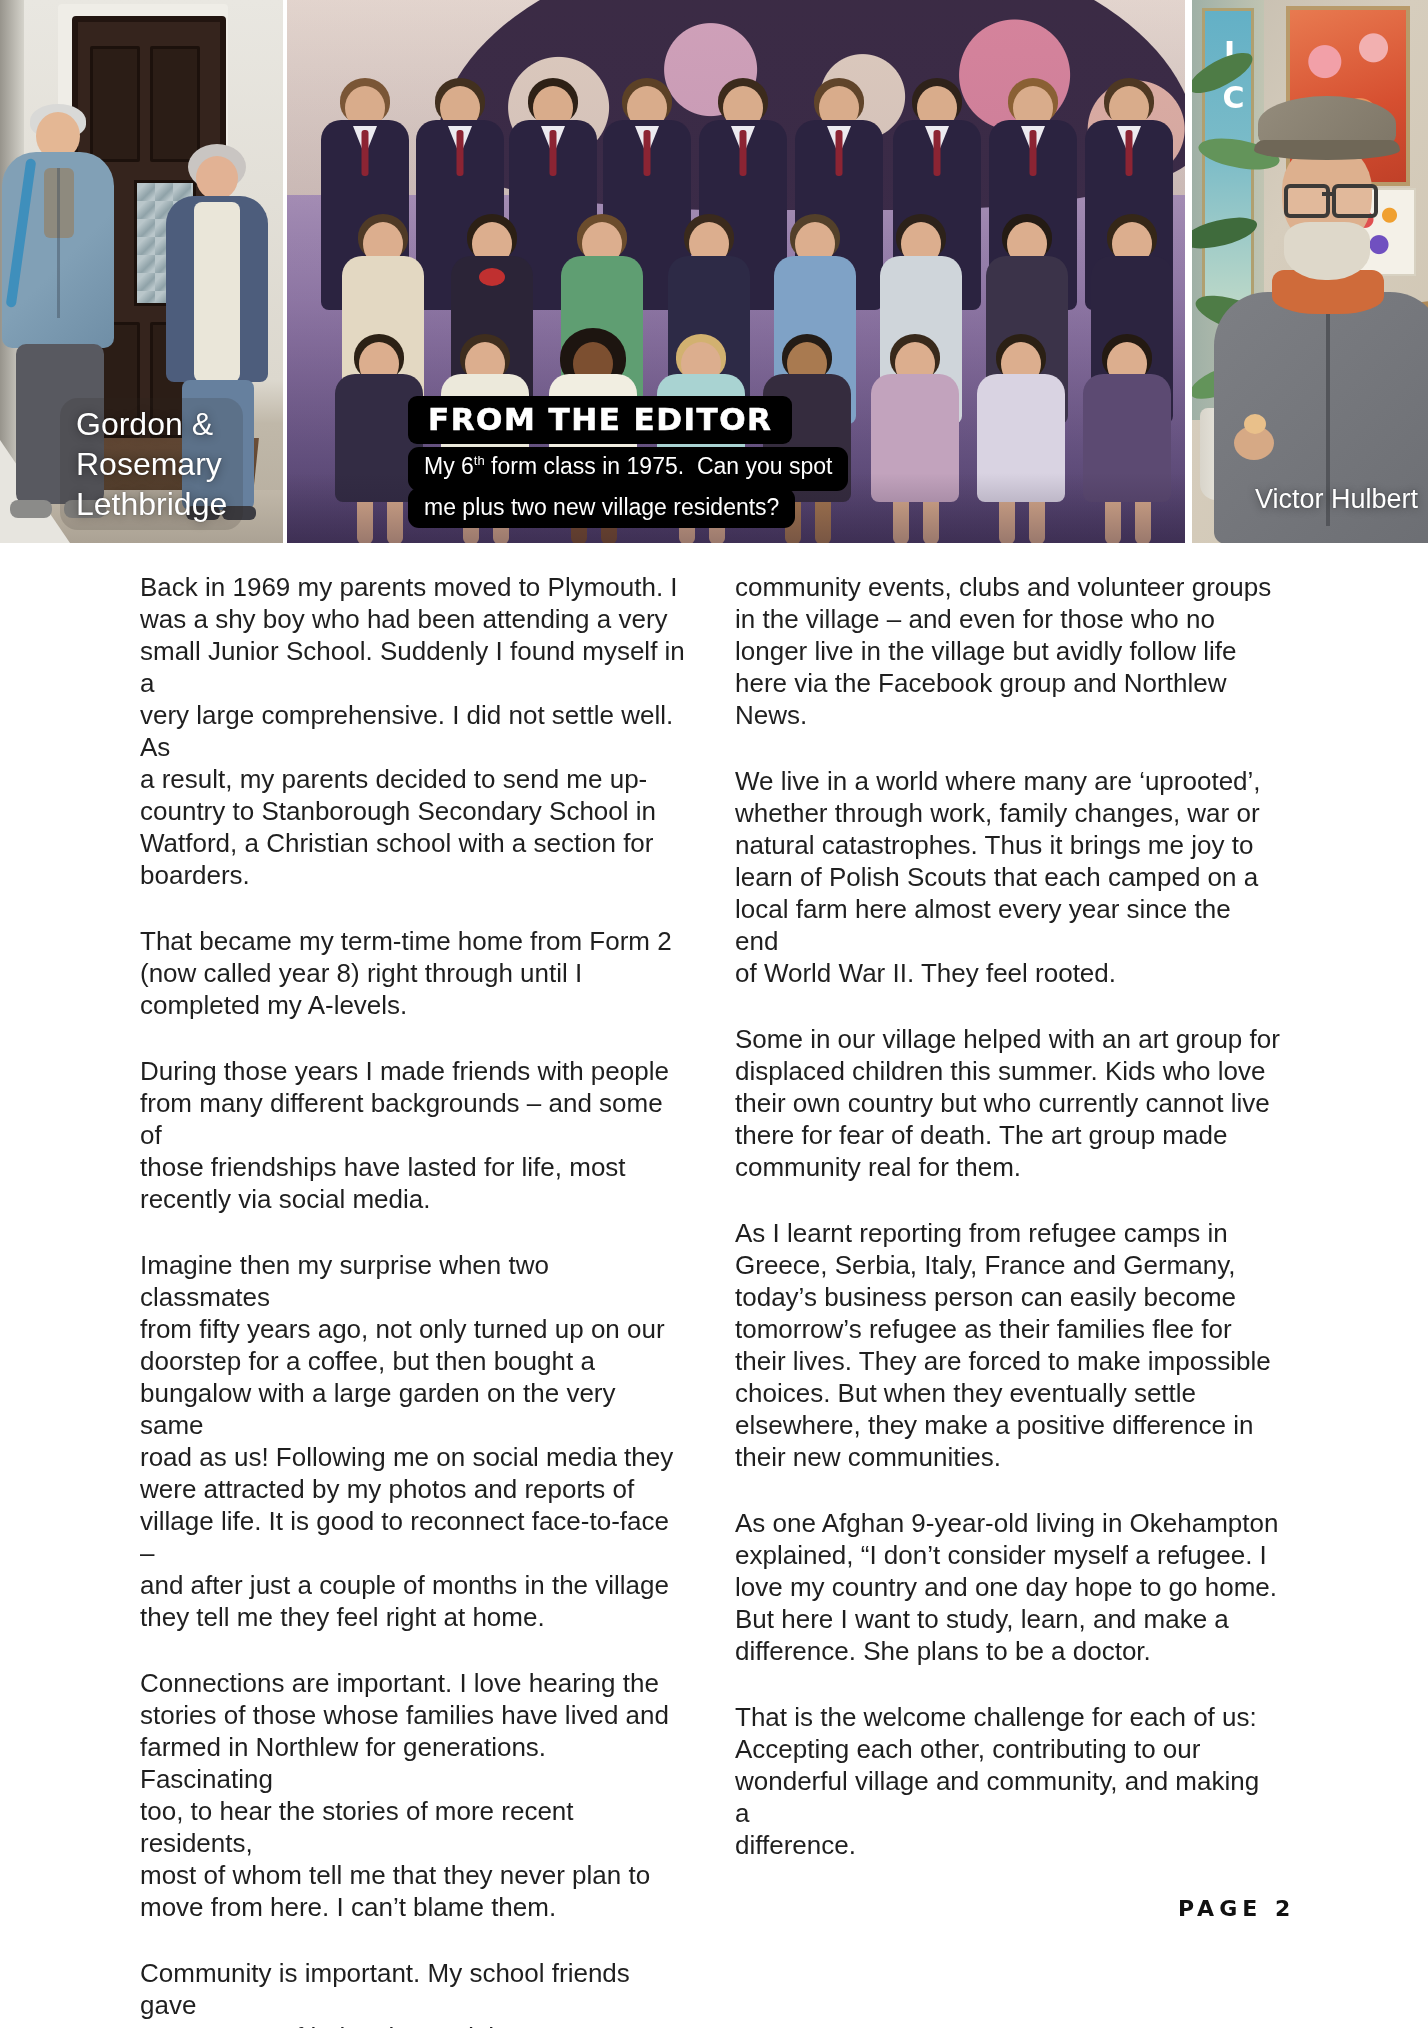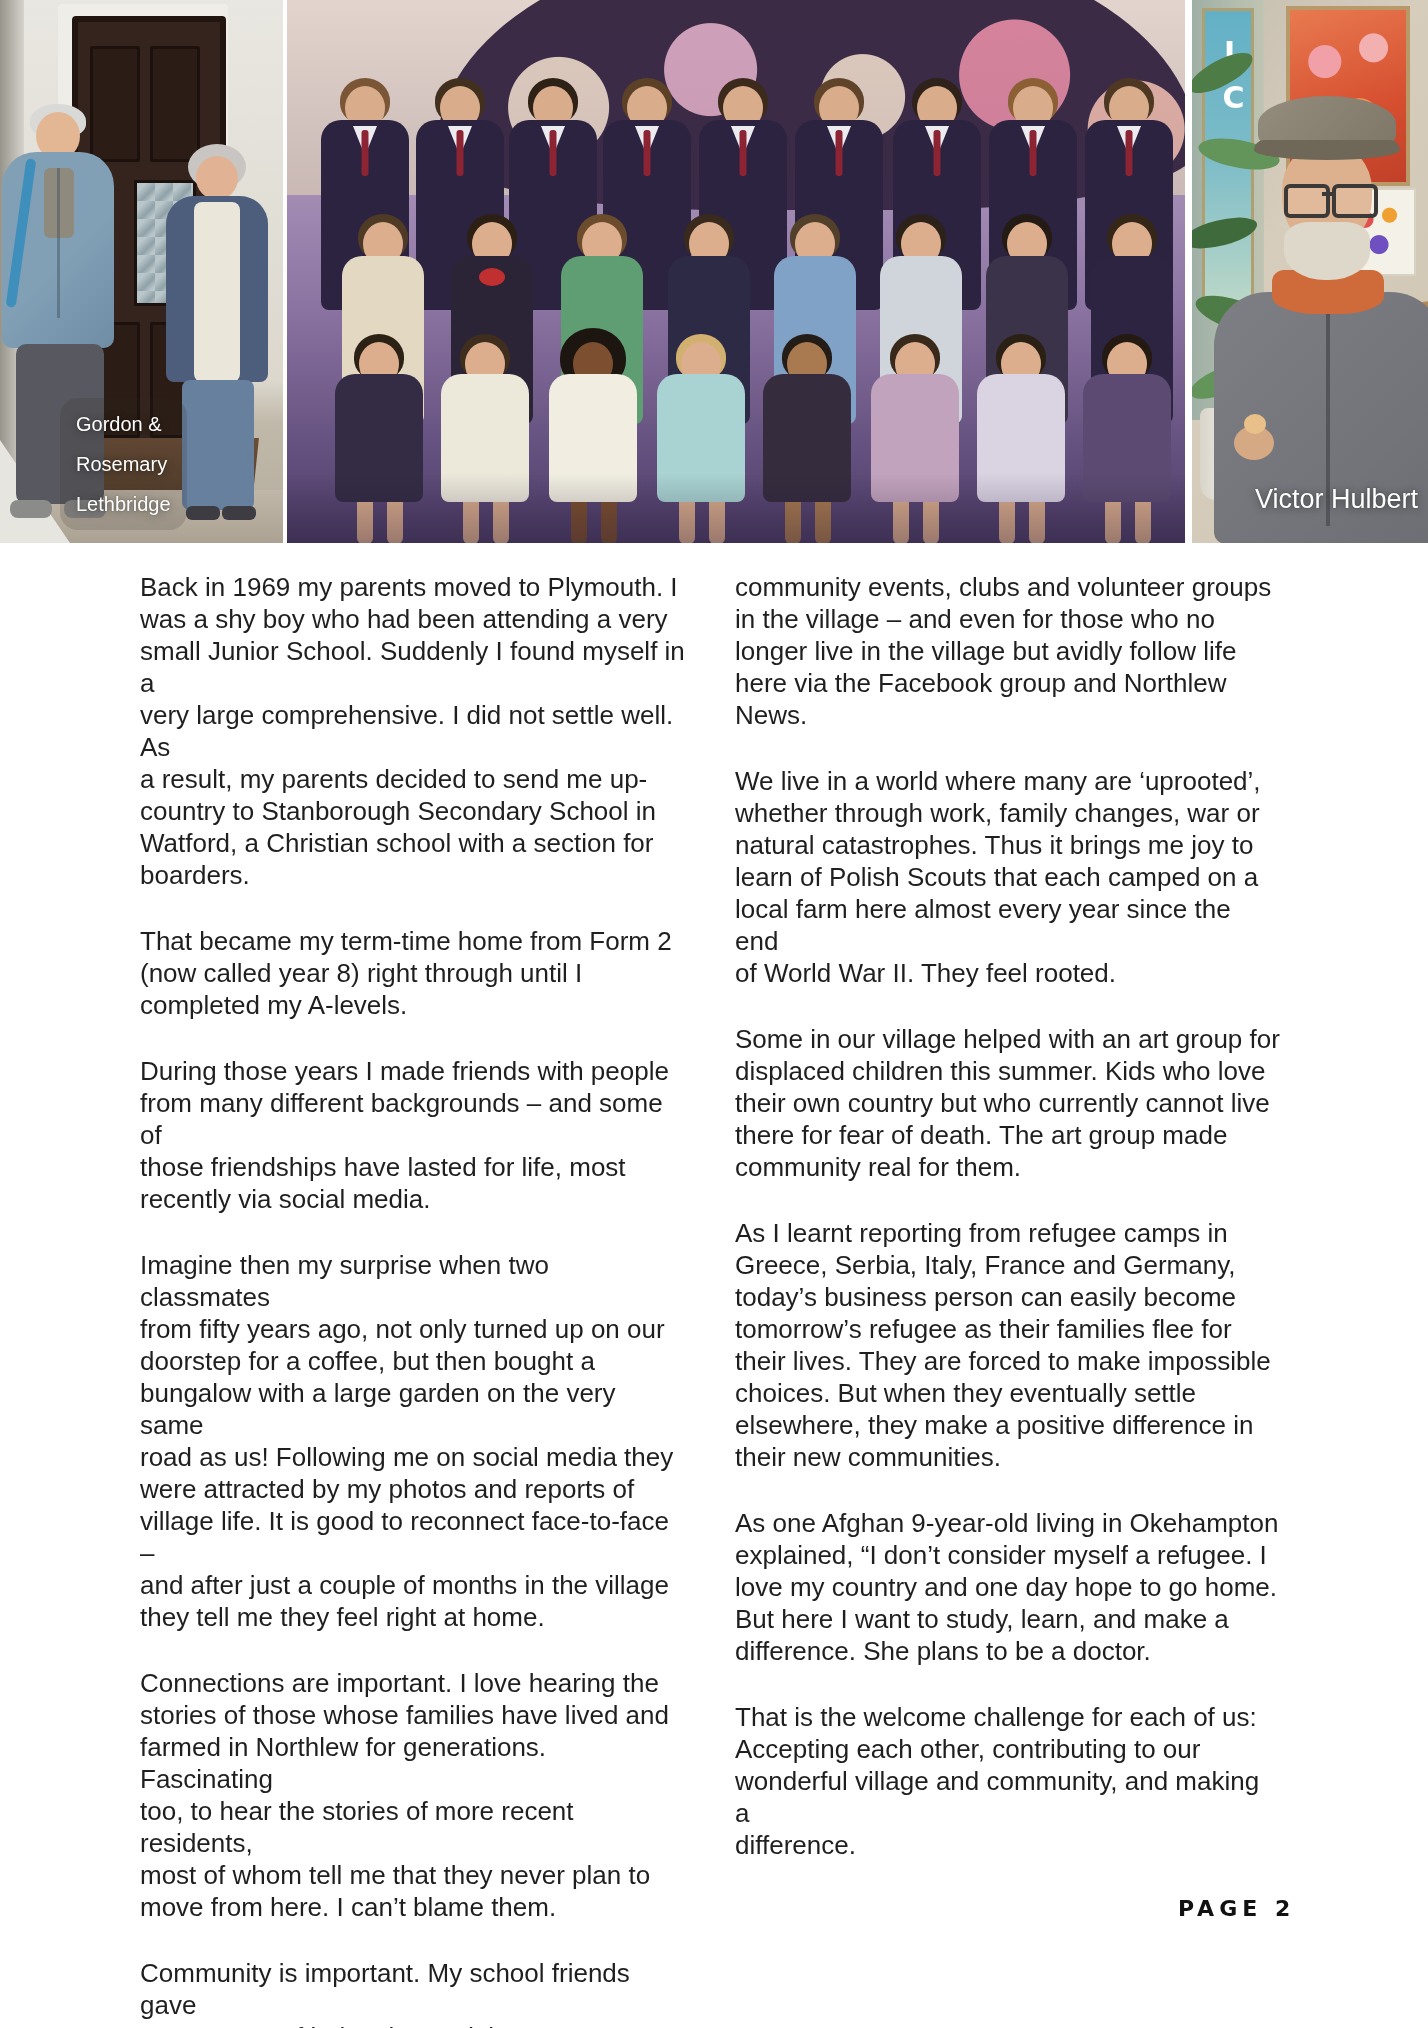--- a/index.html
+++ b/index.html
@@ -95,21 +95,21 @@
   .vh-glass{position:absolute;top:88px;width:38px;height:26px;border:4px solid #3c3a38;border-radius:6px;background:rgba(255,255,255,.12);}
   .vh-bridge{position:absolute;left:94px;top:96px;width:12px;height:4px;background:#3c3a38;}
   .vh-beard{position:absolute;left:56px;top:126px;width:86px;height:58px;background:#ded8ca;border-radius:30% 30% 48% 48%;}
   .vh-collar{position:absolute;left:44px;top:174px;width:112px;height:44px;background:#cf6b3a;border-radius:12px 12px 40% 40%;}
   .vh-fleece{position:absolute;left:-14px;top:196px;width:230px;height:252px;background:linear-gradient(135deg,#7d7f84,#6c6e73);border-radius:54px 54px 12px 12px;}
   .vh-zip{position:absolute;left:98px;top:210px;width:4px;height:220px;background:#53555a;}
   .vh-hand{position:absolute;left:6px;top:330px;width:40px;height:34px;background:#d6a985;border-radius:50%;}
   .vh-snack{position:absolute;left:16px;top:318px;width:22px;height:20px;background:#e9c08a;border-radius:50%;}
 
   
-  .cap{position:absolute;color:#fff;font-size:20px;line-height:40px;white-space:pre-line;z-index:20;
+  .cap{position:absolute;color:#fff;font-size:32px;line-height:40px;white-space:pre-line;z-index:20;
        text-shadow:0 1px 10px rgba(0,0,0,.45),0 0 2px rgba(0,0,0,.3);}
   .cap-left{left:60px;top:398px;padding:6px 16px;background:rgba(45,38,30,.16);border-radius:18px;}
   .cap-right{right:10px;bottom:24px;font-size:27px;}
 
   
   .col{position:absolute;top:571px;width:545px;font-size:26px;line-height:32px;color:#1f1f1f;}
   .col p{margin:0 0 34px 0;white-space:pre-line;}
   .col-left{left:140px;}
   .col-right{left:735px;}
 
@@ -322,20 +322,27 @@
           <div class="fig" style="left:840px;top:340px;z-index:11">
             <div class="f-hair" style="background:#241a12;"></div>
             <div class="f-head" style="background:#dcae8e"></div>
             <div class="f-torso" style="background:#5c4a72;width:88px;height:128px;top:34px"></div>
             <div class="f-leg" style="left:-22px;top:156px;background:#dcae8e"></div>
             <div class="f-leg" style="left:8px;top:156px;background:#dcae8e"></div>
           </div>
         </div>
       <div class="cp-floorshadow"></div>
 
+      <div class="banner">
+        <div class="banner-title">FROM THE EDITOR</div>
+        <div class="banner-sub">
+          <div class="banner-sub-line"><span>My 6</span><sup>th</sup><span> form class in 1975.  Can you spot</span></div>
+          <div class="banner-sub-line">me plus two new village residents?</div>
+        </div>
+      </div>
     </div>
 
     <div class="photo photo-right">
       <div class="rp-window"></div>
       <div class="rp-poster-lc">LC</div>
       <div class="rp-tiger"></div>
       <div class="rp-floral"></div>
       <div class="rp-sill"></div>
       <div class="rp-leaf" style="left:-6px;top:60px;width:70px;height:26px;transform:rotate(-24deg);"></div>
       <div class="rp-leaf" style="left:6px;top:140px;width:82px;height:28px;transform:rotate(14deg);background:#63945a;"></div>

